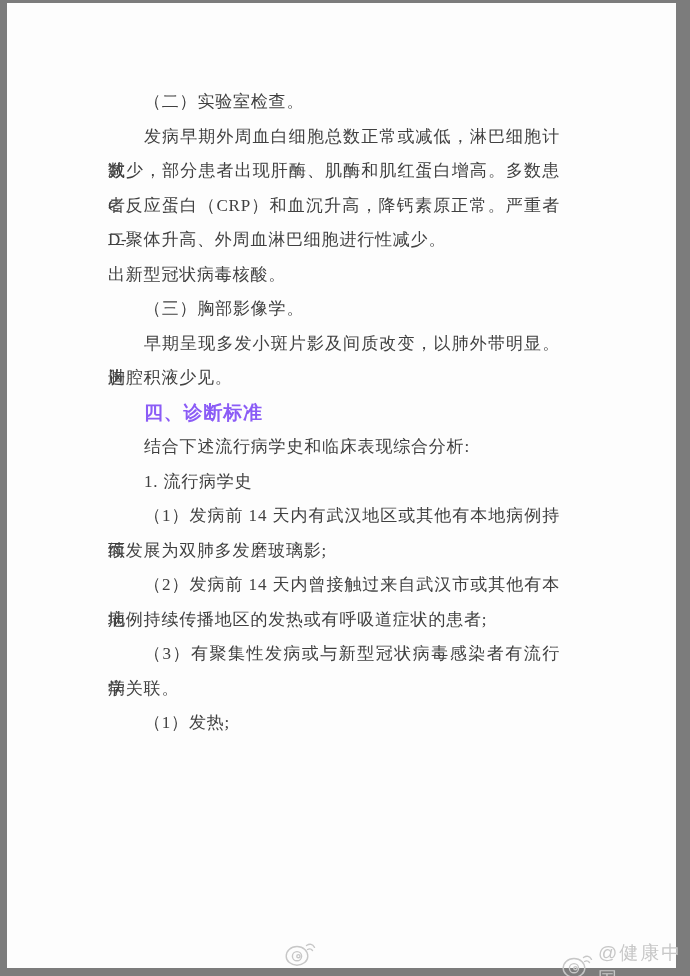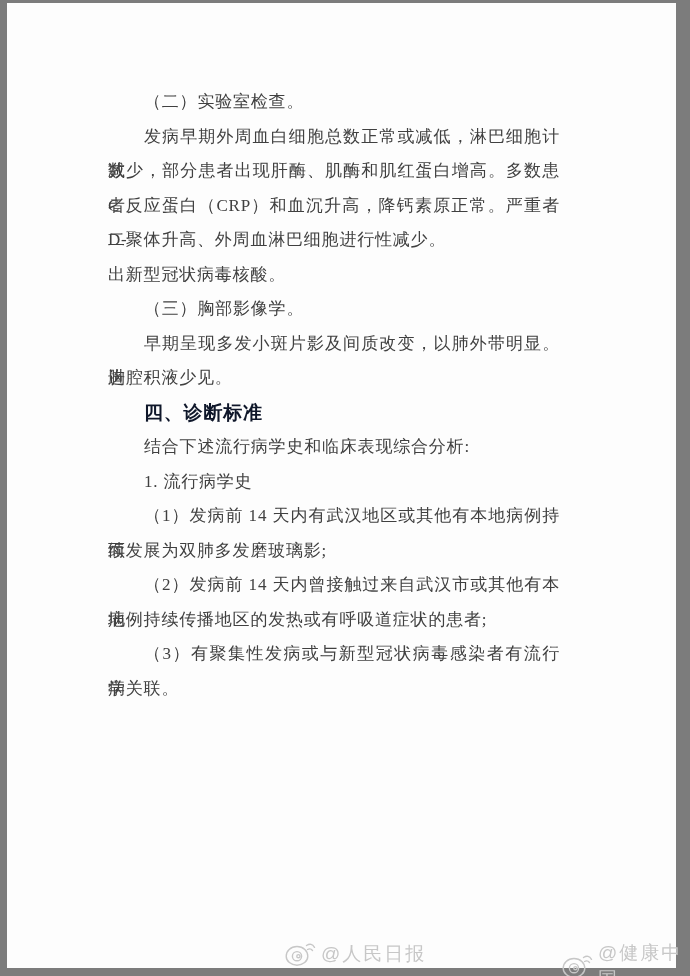--- a/index.html
+++ b/index.html
@@ -13,21 +13,21 @@
     background:#fdfdfd;
   }
   .content{
     position:absolute;left:101px;top:82px;width:452px;
     color:#404040;font-size:17px;letter-spacing:0.8px;
   }
   .line{height:34.5px;line-height:34.5px;white-space:nowrap;}
   .jus{text-align:justify;text-align-last:justify;white-space:normal;}
   .ind{text-indent:36px;}
   .bold{
-    font-weight:bold;font-size:19px;color:#0f172a;
+    font-weight:bold;font-size:19px;color:#8b5cf6;
     font-family:"Liberation Sans","DejaVu Sans",sans-serif;
   }
   .wm{
     position:absolute;display:flex;align-items:center;gap:5px;
     color:#c7c7c7;font-size:19px;letter-spacing:2px;
     font-family:"Liberation Sans","DejaVu Sans",sans-serif;
     pointer-events:none;
   }
   .wm-left{left:284px;top:940px;}
   .wm-right{left:561px;top:940px;}
@@ -49,34 +49,34 @@
       <div class="line">胸腔积液少见。</div>
       <div class="line ind bold">四、诊断标准</div>
       <div class="line ind">结合下述流行病学史和临床表现综合分析:</div>
       <div class="line ind">1. 流行病学史</div>
       <div class="line ind jus">（1）发病前 14 天内有武汉地区或其他有本地病例持续</div>
       <div class="line">而发展为双肺多发磨玻璃影;</div>
       <div class="line ind jus">（2）发病前 14 天内曾接触过来自武汉市或其他有本地</div>
       <div class="line">病例持续传播地区的发热或有呼吸道症状的患者;</div>
       <div class="line ind jus">（3）有聚集性发病或与新型冠状病毒感染者有流行病</div>
       <div class="line">学关联。</div>
+      <div class="line ind">（1）发热;</div>
     </div>
 </div>
 
 <div class="wm wm-left" style="color: rgb(199, 199, 199);">
   <span>
     <svg width="32" height="28" viewBox="0 0 32 28" fill="none" stroke="#c7c7c7" stroke-width="1.4" stroke-linecap="round">
       <path d="M13 6.5 C6.5 6.5 2.2 11.2 2.2 16.2 c0 5 4.8 9 10.8 9 c6 0 10.8-4 10.8-9 c0-5-4.3-9.7-10.8-9.7 z"></path>
       <circle cx="13" cy="16.2" r="4.6"></circle>
       <circle cx="14.4" cy="16.2" r="1.6"></circle>
       <path d="M22.5 5.5 q5 -3.2 8 1.8"></path>
       <path d="M23.5 9.5 q3 -1.6 5 1"></path>
     </svg>
   </span>
-  <span>@人民日报</span>
 </div>
 
 <div class="wm wm-right" style="color: rgb(199, 199, 199);">
   <span>
     <svg width="32" height="28" viewBox="0 0 32 28" fill="none" stroke="#c7c7c7" stroke-width="1.4" stroke-linecap="round">
       <path d="M13 6.5 C6.5 6.5 2.2 11.2 2.2 16.2 c0 5 4.8 9 10.8 9 c6 0 10.8-4 10.8-9 c0-5-4.3-9.7-10.8-9.7 z"></path>
       <circle cx="13" cy="16.2" r="4.6"></circle>
       <circle cx="14.4" cy="16.2" r="1.6"></circle>
       <path d="M22.5 5.5 q5 -3.2 8 1.8"></path>
       <path d="M23.5 9.5 q3 -1.6 5 1"></path>

